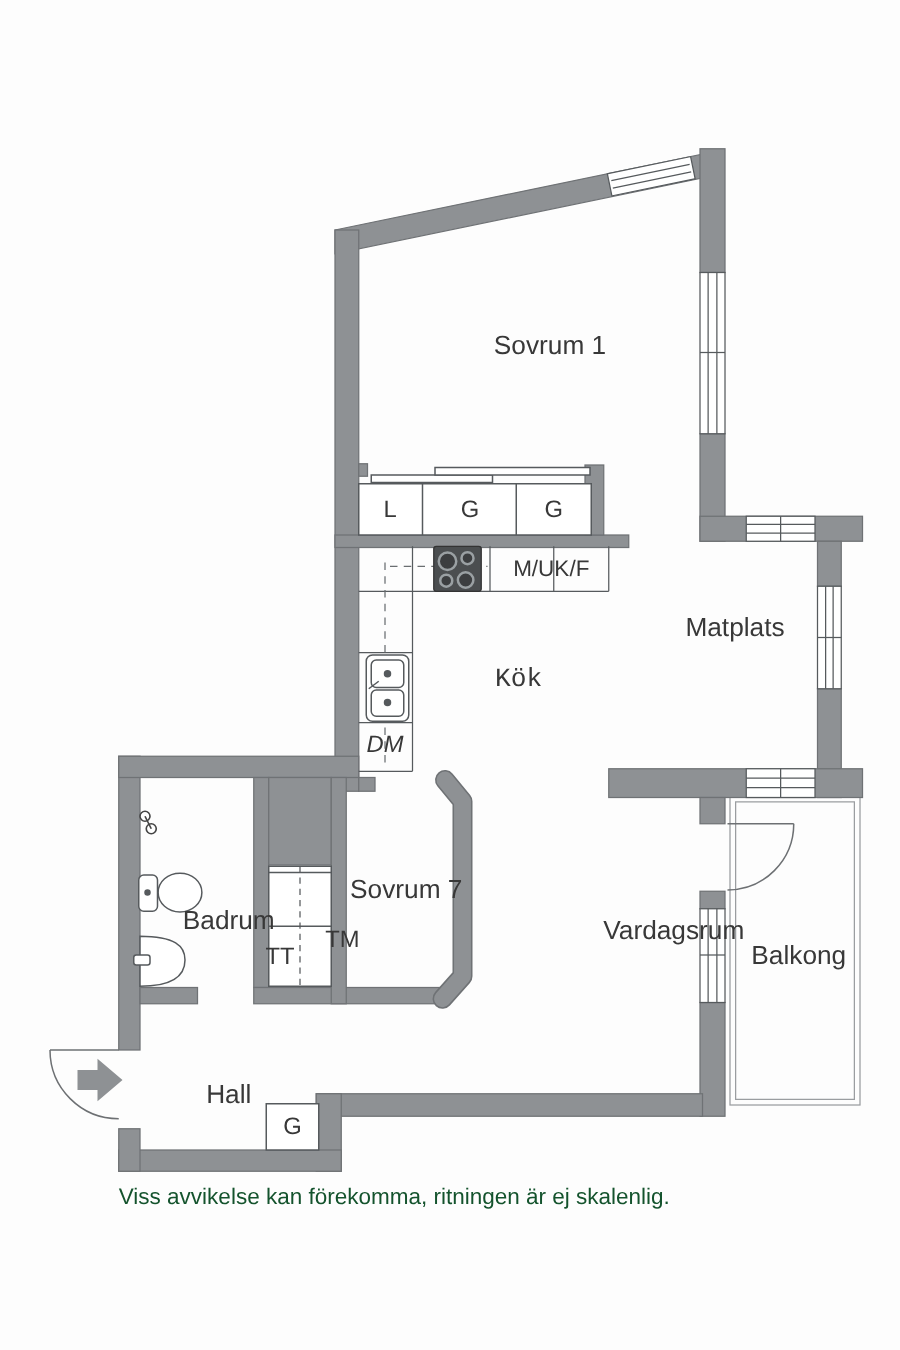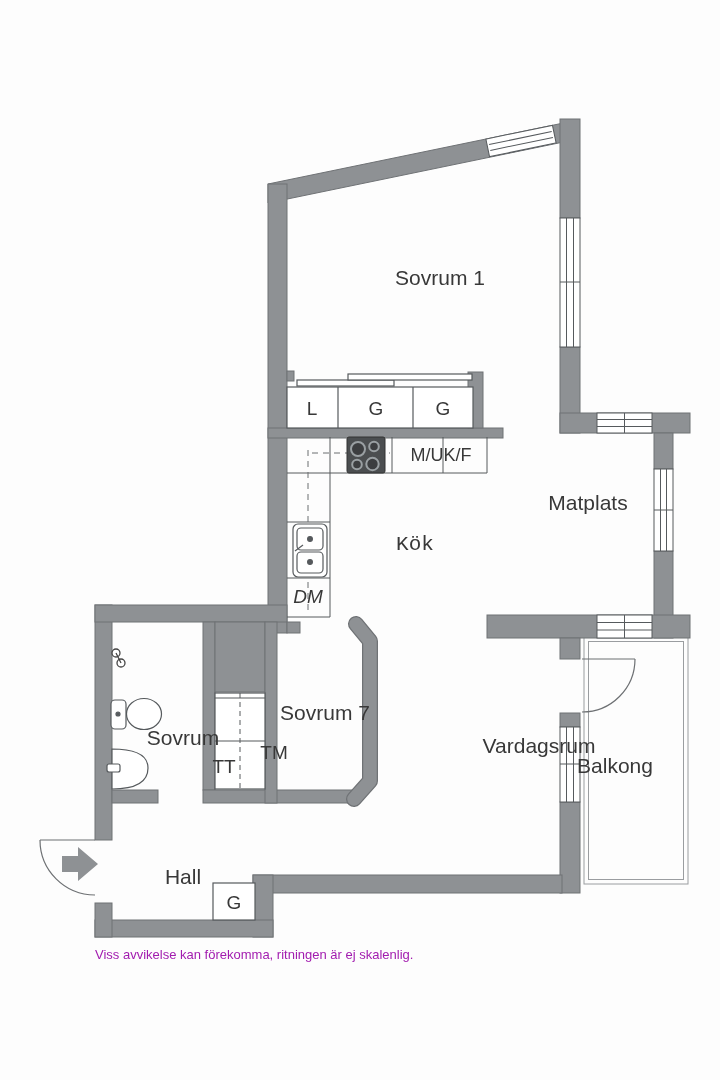--- a/index.html
+++ b/index.html
@@ -8,22 +8,22 @@
   }
   html,body{margin:0;padding:0;background:#fff;}
   .plan{position:relative;width:720px;height:1080px;background:var(--bg);
         font-family:"Liberation Sans",sans-serif;overflow:hidden;text-align:right;}
   .plan svg{position:absolute;left:0;top:0;}
   .label{position:absolute;transform:translate(-50%,-50%);color:var(--text);
          white-space:nowrap;line-height:1;}
   .room{font-size:21px;}
   .small{font-size:19px;}
   .mukf{font-size:18px;}
-  .disclaimer{position:absolute;left:95px;top:947px;font-size:13px;
-              color:#a21caf;white-space:nowrap;}
+  .disclaimer{position:absolute;left:95px;top:947px;font-size:18px;
+              color:#14532d;white-space:nowrap;}
 </style>
 </head>
 <body>
 
 <div class="plan">
   <svg width="720" height="1080" viewBox="0 0 720 1080">
 
     <g fill="none" stroke="var(--thin)" stroke-width="1">
       <rect x="584" y="637" width="104" height="247"></rect>
       <rect x="588.5" y="641.5" width="95" height="238"></rect>
@@ -183,23 +183,23 @@
   </svg>
 
   <div class="label room" style="left:440px;top:277px;">Sovrum 1</div>
   <div class="label small" style="left:312px;top:408px;">L</div>
   <div class="label small" style="left:376px;top:408px;">G</div>
   <div class="label small" style="left:443px;top:408px;">G</div>
   <div class="label mukf" style="left:441px;top:455px;">M/UK/F</div>
   <div class="label room" style="left:415px;top:544px;font-family:Liberation Mono, monospace;">Kök</div>
   <div class="label room" style="left:588px;top:502px;">Matplats</div>
   <div class="label small" style="left:308px;top:596px;font-style:italic;">DM</div>
-  <div class="label room" style="left:183px;top:737px;">Sovrum</div>
+  <div class="label room" style="left:183px;top:737px;">Badrum</div>
   <div class="label small" style="left:241px;top:752px;margin-left:33px;">TM</div>
   <div class="label small" style="left:224px;top:766px;">TT</div>
   <div class="label room" style="left:325px;top:712px;">Sovrum 7</div>
   <div class="label room" style="left:503px;top:745px;margin-left:36px;">Vardagsrum</div>
-  <div class="label room" style="left:615px;top:765px;">Balkong</div>
+  <div class="label room" style="left:639px;top:765px;">Balkong</div>
   <div class="label room" style="left:183px;top:876px;">Hall</div>
   <div class="label small" style="left:234px;top:902px;">G</div>
 
   <div class="disclaimer">Viss avvikelse kan förekomma, ritningen är ej skalenlig.</div>
 </div>
 
 </body></html>

